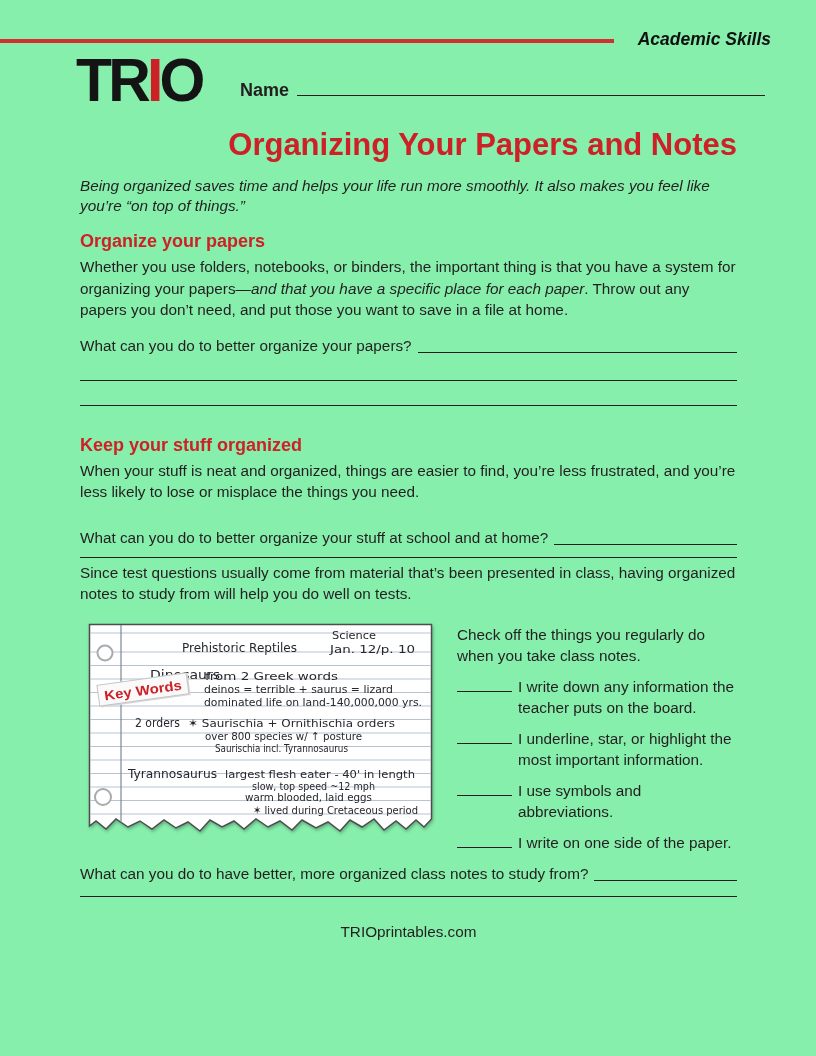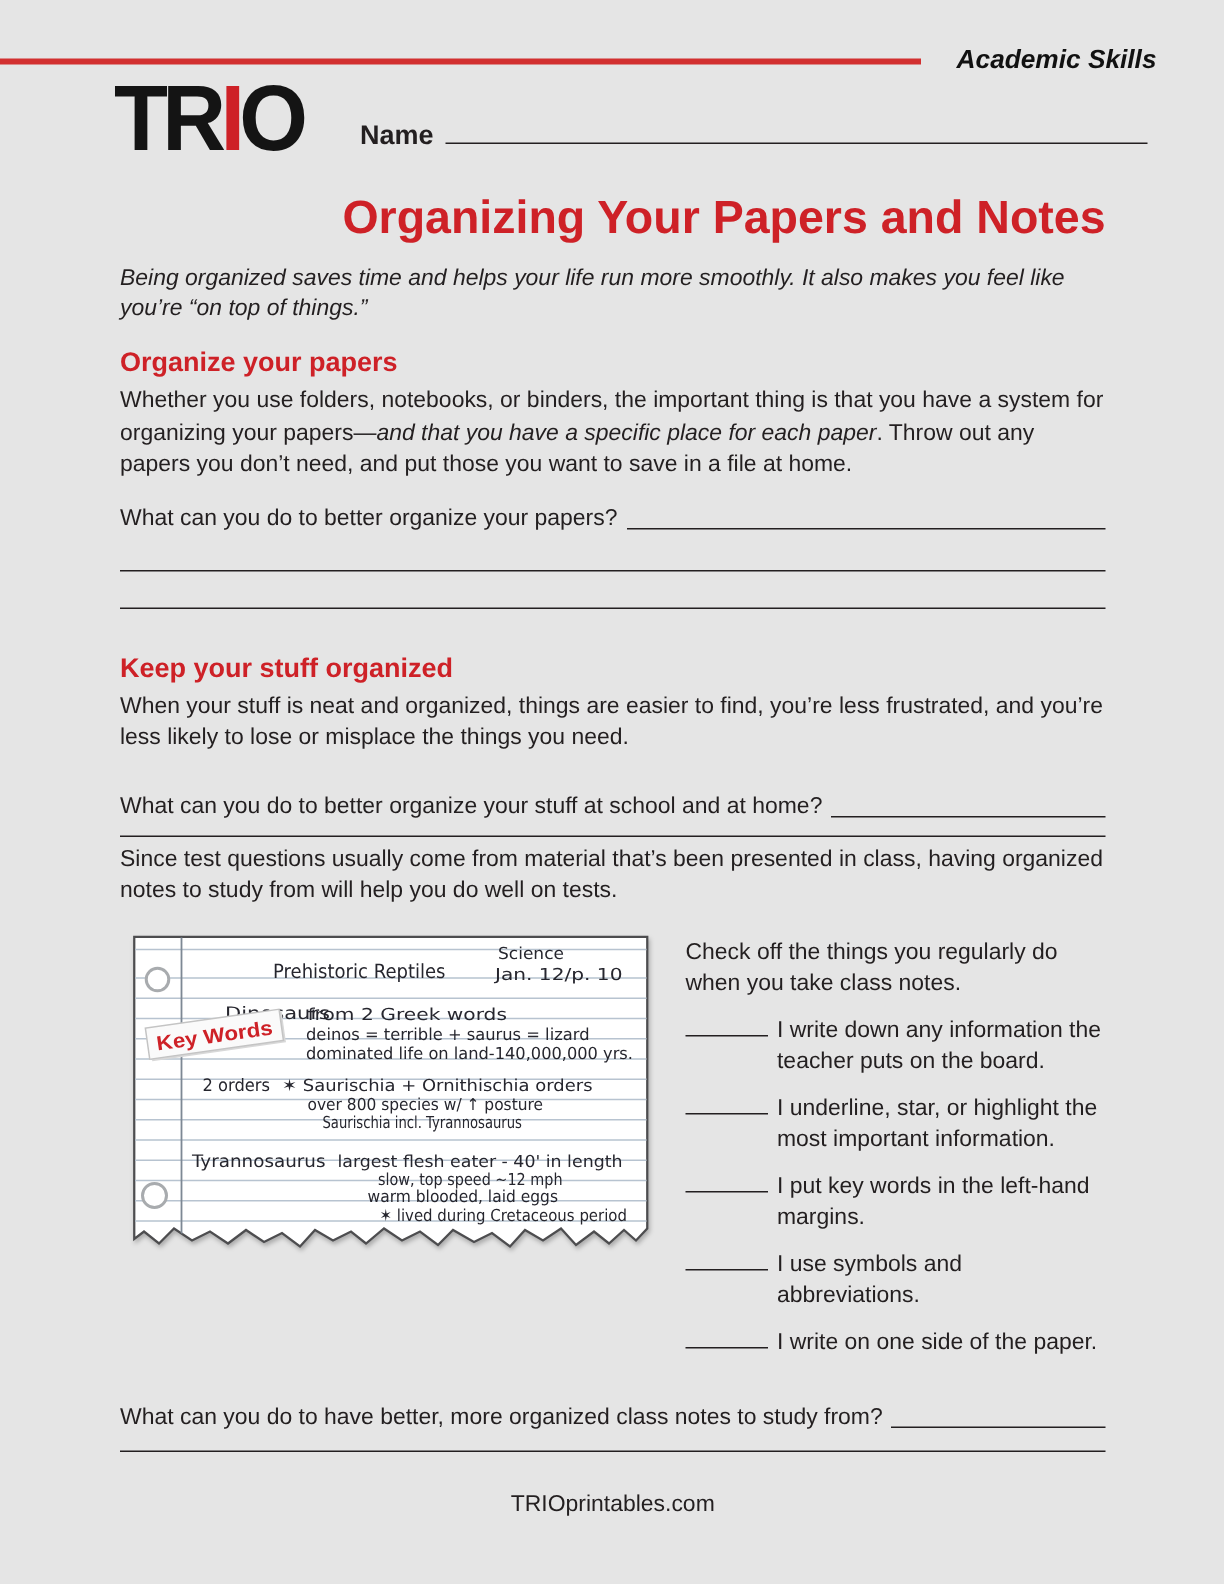--- a/index.html
+++ b/index.html
@@ -1,17 +1,17 @@
 <!DOCTYPE html>
 <html><head>
 <meta charset="utf-8">
 <style>
   * { margin:0; padding:0; box-sizing:border-box; }
   html,body { background:#ffffff; }
-  .page { position:relative; width:816px; height:1056px; background:#e5e5e5;
+  .page { position:relative; width:816px; height:1056px; background:#86efac;
           font-family:"Liberation Sans", sans-serif; color:#231f20; overflow:hidden; }
 
   
   .red-rule { position:absolute; top:39px; left:0; width:614px; height:4px; background:#d23030; }
   .category { position:absolute; top:29px; right:45px; font-size:17.5px; font-weight:bold; font-style:italic; color:#111; }
   .logo { position:absolute; top:52px; left:76px; font-size:62px; font-weight:bold; line-height:56px;
           letter-spacing:-4px; transform:scaleX(0.95); transform-origin:left top; color:#141414; }
   .logo .red-i { color:#ce2127; }
   .name-row { position:absolute; top:78px; left:240px; width:532px; }
   .name-label { font-size:18px; font-weight:bold; }
@@ -22,21 +22,21 @@
   h1.title { font-size:31px; font-weight:bold; color:#ce2127; text-align:right; line-height:38px; margin-top:6px; }
   .intro { font-style:italic; font-size:15.3px; line-height:20px; margin-top:12px; }
   h2.sec { font-size:18px; font-weight:bold; color:#ce2127; line-height:22px; }
   #h-organize { margin-top:14px; }
   #h-keep { margin-top:28px; }
   #h-notes { margin-top:38px; }
   p.body { font-size:15.3px; line-height:21.5px; margin-top:4px; }
   .q-row { display:flex; font-size:15.3px; line-height:21px; }
   .q-row .q-text { white-space:nowrap; }
   .q-row .fill { flex:1; margin:0 0 3px 6px; border-bottom:1.4px solid #231f20; }
-  #q1 { margin-top:14px; } #q2 { margin-top:24px; } #q3 { margin-top:19px; }
+  #q1 { margin-top:14px; } #q2 { margin-top:24px; } #q3 { }
   .rule-line { height:0; border-bottom:1.4px solid #231f20; }
   #rule1a { margin-top:24px; } #rule1b { margin-top:24px; }
   #rule2a { margin-top:9px; } #rule3a { margin-top:12px; }
 
   
   .notes-row { display:flex; margin-top:18px; }
   .notebook-wrap { flex:none; margin-left:8px; }
   svg.notebook { display:block; filter:drop-shadow(1px 2px 1.5px rgba(0,0,0,0.25)); }
   .hw { font-family:"DejaVu Sans", sans-serif; fill:#26262e; }
   .check-col { width:292px; margin-left:24px; font-size:15.3px; line-height:21px; }
@@ -126,21 +126,20 @@
             <rect x="10" y="56" width="90" height="21" fill="#fafafa" stroke="#c4c4c4" stroke-width="1"></rect>
             <text x="16" y="72" font-family="Liberation Sans, sans-serif" font-size="13.5" font-weight="bold" fill="#ce2127" textLength="78" lengthAdjust="spacingAndGlyphs">Key Words</text>
           </g>
         </svg>
       </div>
 
       <div class="check-col">
         <p class="check-intro">Check off the things you regularly do when you take class notes.</p>
         <div class="check-item"><span class="blank"></span><span>I write down any information the teacher puts on the board.</span></div>
         <div class="check-item"><span class="blank"></span><span>I underline, star, or highlight the most important information.</span></div>
-        <div class="check-item"><span class="blank"></span><span>I put key words in the left-hand margins.</span></div>
         <div class="check-item"><span class="blank"></span><span>I use symbols and abbreviations.</span></div>
         <div class="check-item"><span class="blank"></span><span>I write on one side of the paper.</span></div>
       </div>
     </div>
 
     <div class="q-row" id="q3">
       <span class="q-text">What can you do to have better, more organized class notes to study from?</span>
       <span class="fill"></span>
     </div>
     <div class="rule-line" id="rule3a"></div>

